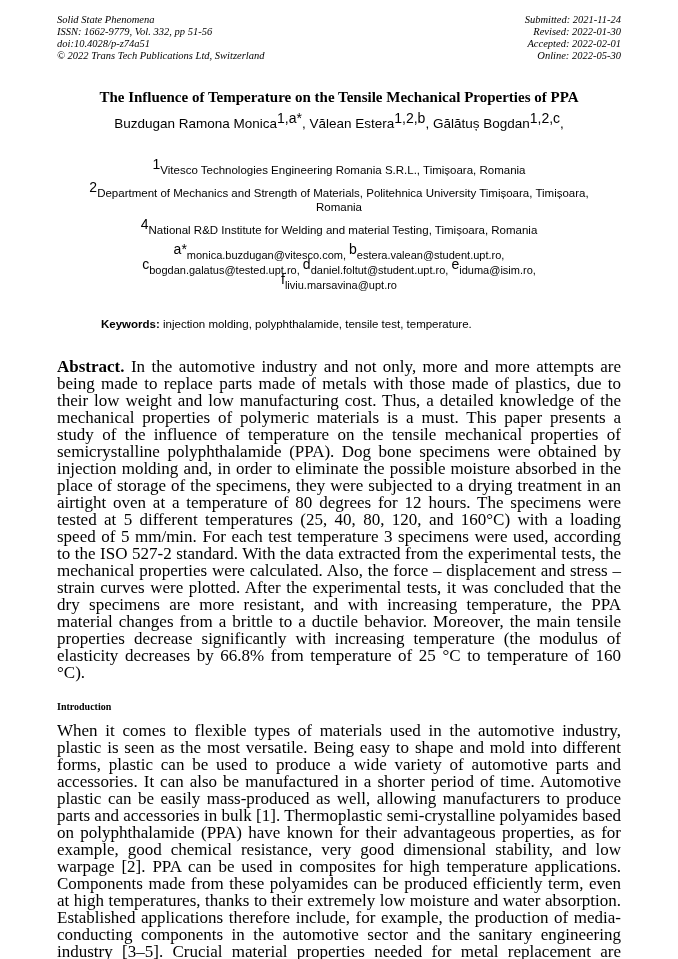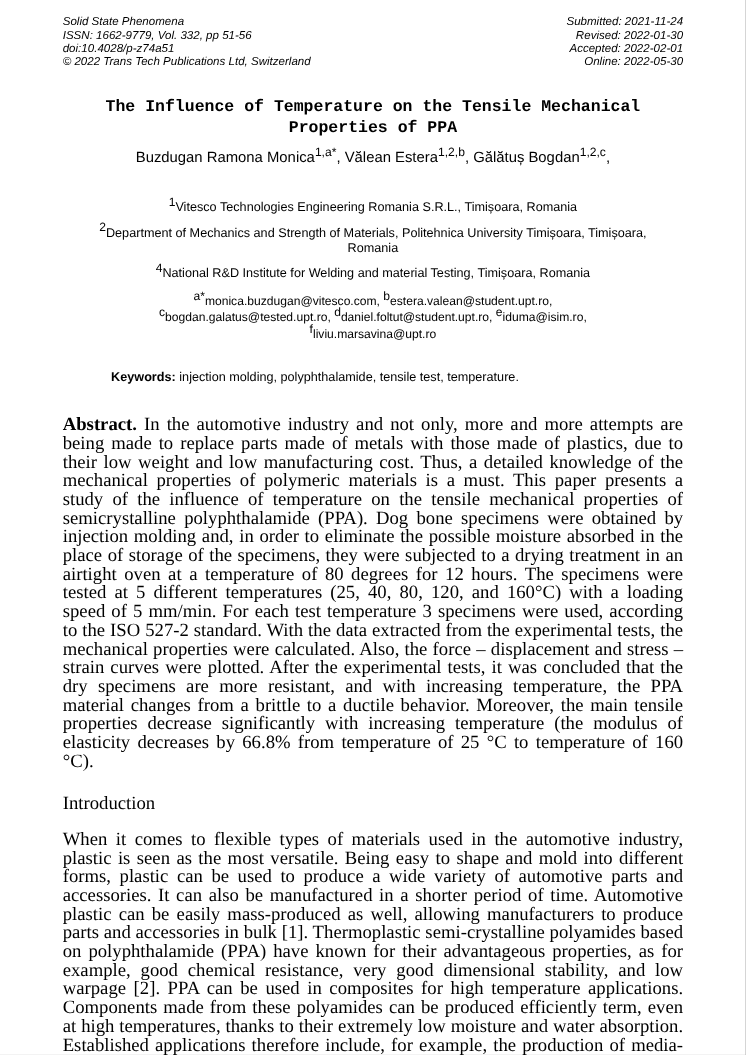--- a/index.html
+++ b/index.html
@@ -10,46 +10,46 @@
     background: #ffffff;
     box-sizing: border-box;
     padding: 14px 57px 20px 57px;
     overflow: hidden;
     color: #000;
   }
   
   .jheader {
     display: flex;
     justify-content: space-between;
-    font-family: Liberation Sans, sans-serif;
+    font-family: Liberation Serif, serif;
     font-style: italic;
     font-size: 10.5px;
     line-height: 12px;
   }
   .jheader .right { text-align: right; }
   
   .title {
-    font-family: Liberation Mono, monospace;
+    font-family: Liberation Serif, serif;
     font-weight: bold;
     font-size: 15px;
     line-height: 19px;
     text-align: center;
     margin: 26px auto 0 auto;
     max-width: 560px;
   }
   
   .authors {
     font-family: "Liberation Sans", sans-serif;
     font-size: 13.5px;
     line-height: 18px;
     text-align: center;
     margin-top: 8px;
   }
   .authors sup, .affil sup, .email-line sup {
-    font-size: 11px;
+    font-size: 14px;
     line-height: 0;
   }
   
   .affils { margin-top: 30px; }
   .affil {
     font-family: "Liberation Sans", sans-serif;
     font-size: 11.5px;
     line-height: 14px;
     text-align: center;
     margin: 0 auto;
@@ -76,22 +76,22 @@
   .abstract, .body-text {
     font-family: "Liberation Serif", serif;
     font-size: 17px;
     line-height: 17px;
     text-align: justify;
   }
   .abstract { margin-top: 26px; }
   .abstract .label { font-weight: bold; }
   .section-heading {
     font-family: "Liberation Serif", serif;
-    font-weight: normal;
-    font-size: 17px;
+    font-weight: bold;
+    font-size: 10px;
     margin-top: 20px;
   }
   .body-text { margin-top: 10px; }
 </style>
 </head>
 <body>
 
 <div class="page">
 
   <div class="jheader">

